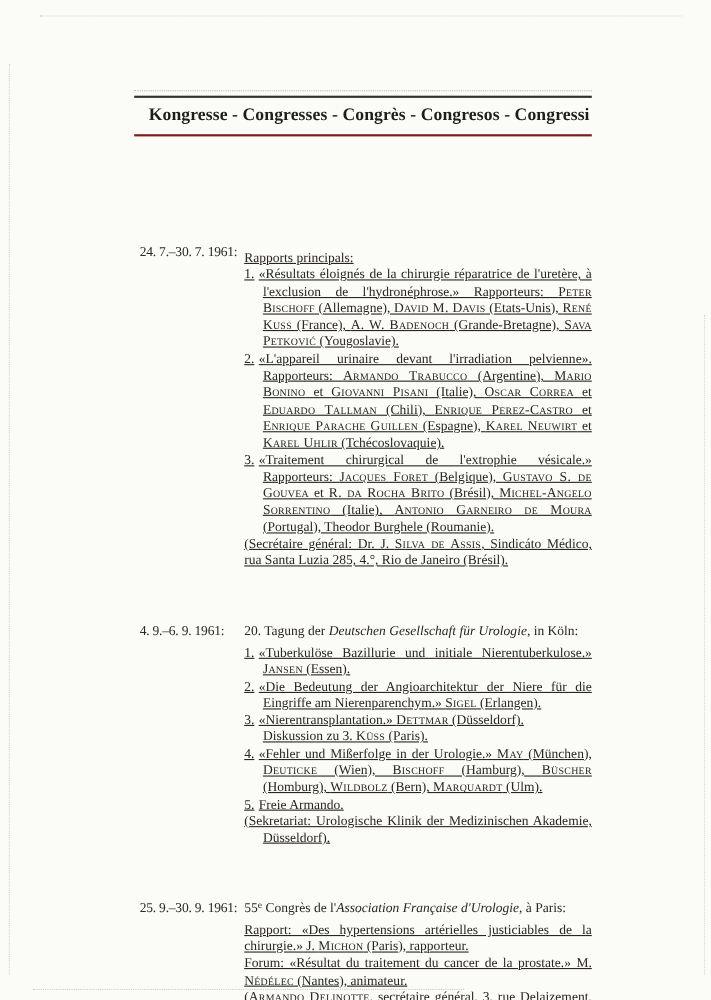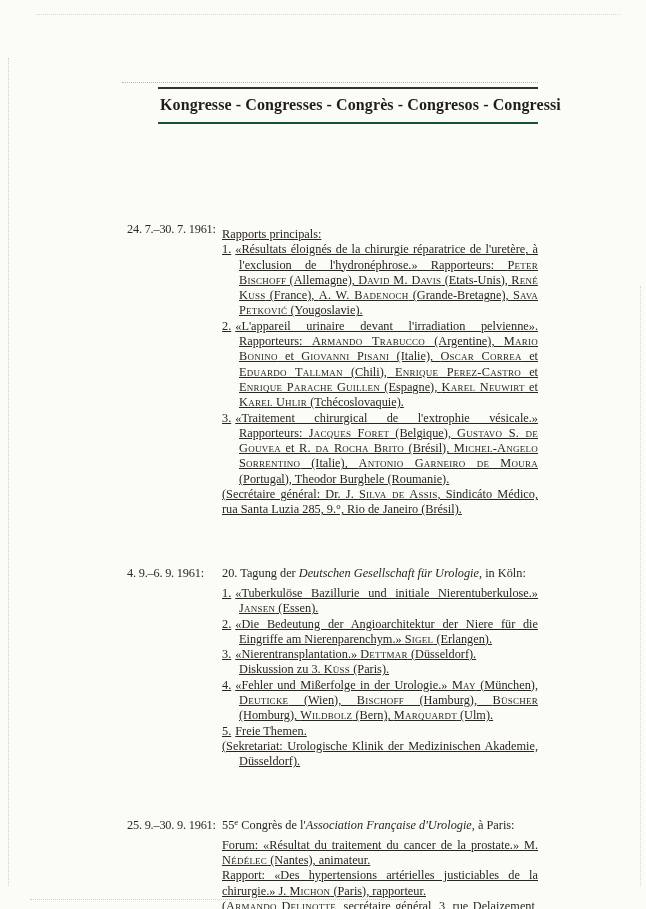--- a/index.html
+++ b/index.html
@@ -14,24 +14,23 @@
   .art-left{position:absolute;left:8px;top:58px;height:828px;border-left:1px dotted #ced4ca;}
   .art-right{position:absolute;left:640px;top:286px;height:600px;border-left:1px dotted #d5d9d1;}
   .art-bottom{position:absolute;left:30px;top:899px;width:392px;border-top:1px dotted #c9cfc5;}
 
   .content{position:absolute;left:122px;top:82px;width:416px;}
 
   .hdr-faint{border-top:1px dotted #b9b7b1;}
   .hdr{
     margin-top:4px;
     border-top:2px solid #34312d;
-    border-bottom:2px solid #14532d;
+    border-bottom:2px solid #7f1d1d;
     padding:6px 2px 7px 2px;
-    text-align:left;
-    margin-left:36px;
+    text-align:right;
   }
   .hdr h1{
     margin:0;font-size:16px;font-weight:bold;line-height:20px;
     letter-spacing:0.1px;white-space:nowrap;color:#211d19;
   }
 
   .entries{margin-top:98px;}
   .entry{display:grid;grid-template-columns:100px 1fr;margin-bottom:10px;margin-top:48px;}
   .date{
     font-size:12.3px;line-height:15.3px;letter-spacing:-0.2px;
@@ -64,46 +63,46 @@
   </div>
   <section class="entries" id="entries">
       <div class="entry">
         <div class="date">24. 7.–30. 7. 1961:</div>
         <div class="ebody">
           <div class="blocks">
             <p class="b-plain"><span>Rapports principals:</span></p>
             <p class="b-item"><span class="num">1.</span><span>«Résultats éloignés de la chirurgie réparatrice de l'uretère, à l'exclusion de l'hydronéphrose.» Rapporteurs: </span><span class="sc">Peter Bischoff</span><span> (Allemagne), </span><span class="sc">David M. Davis</span><span> (Etats-Unis), </span><span class="sc">René Kuss</span><span> (France), </span><span class="sc">A. W. Badenoch</span><span> (Grande-Bretagne), </span><span class="sc">Sava Petković</span><span> (Yougoslavie).</span></p>
             <p class="b-item"><span class="num">2.</span><span>«L'appareil urinaire devant l'irradiation pelvienne». Rapporteurs: </span><span class="sc">Armando Trabucco</span><span> (Argentine), </span><span class="sc">Mario Bonino</span><span> et </span><span class="sc">Giovanni Pisani</span><span> (Italie), </span><span class="sc">Oscar Correa</span><span> et </span><span class="sc">Eduardo Tallman</span><span> (Chili), </span><span class="sc">Enrique Perez-Castro</span><span> et </span><span class="sc">Enrique Parache Guillen</span><span> (Espagne), </span><span class="sc">Karel Neuwirt</span><span> et </span><span class="sc">Karel Uhlir</span><span> (Tchécoslovaquie).</span></p>
             <p class="b-item"><span class="num">3.</span><span>«Traitement chirurgical de l'extrophie vésicale.» Rapporteurs: </span><span class="sc">Jacques Foret</span><span> (Belgique), </span><span class="sc">Gustavo S. de Gouvea</span><span> et </span><span class="sc">R. da Rocha Brito</span><span> (Brésil), </span><span class="sc">Michel-Angelo Sorrentino</span><span> (Italie), </span><span class="sc">Antonio Garneiro de Moura</span><span> (Portugal), Theodor Burghele (Roumanie).</span></p>
-            <p class="b-note"><span>(Secrétaire général: Dr. J. </span><span class="sc">Silva de Assis</span><span>, Sindicáto Médico, rua Santa Luzia 285, 9.°, Rio de Janeiro (Brésil).</span></p>
+            <p class="b-note"><span>(Secrétaire général: Dr. J. </span><span class="sc">Silva de Assis</span><span>, Sindicáto Médico, rua Santa Luzia 285, 4.°, Rio de Janeiro (Brésil).</span></p>
           </div>
         </div>
       </div>
       <div class="entry">
         <div class="date">4. 9.–6. 9. 1961:</div>
         <div class="ebody">
           <p class="title"><span>20. Tagung der </span><span class="it">Deutschen Gesellschaft für Urologie</span><span>, in Köln:</span></p>
           <div class="blocks">
             <p class="b-item"><span class="num">1.</span><span>«Tuberkulöse Bazillurie und initiale Nierentuberkulose.» </span><span class="sc">Jansen</span><span> (Essen).</span></p>
             <p class="b-item"><span class="num">2.</span><span>«Die Bedeutung der Angioarchitektur der Niere für die Eingriffe am Nierenparenchym.» </span><span class="sc">Sigel</span><span> (Erlangen).</span></p>
             <p class="b-item"><span class="num">3.</span><span>«Nierentransplantation.» </span><span class="sc">Dettmar</span><span> (Düsseldorf).</span></p>
             <p class="b-cont"><span>Diskussion zu 3. </span><span class="sc">Küss</span><span> (Paris).</span></p>
             <p class="b-item"><span class="num">4.</span><span>«Fehler und Mißerfolge in der Urologie.» </span><span class="sc">May</span><span> (München), </span><span class="sc">Deuticke</span><span> (Wien), </span><span class="sc">Bischoff</span><span> (Hamburg), </span><span class="sc">Büscher</span><span> (Homburg), </span><span class="sc">Wildbolz</span><span> (Bern), </span><span class="sc">Marquardt</span><span> (Ulm).</span></p>
-            <p class="b-item"><span class="num">5.</span><span>Freie Themen.</span></p>
+            <p class="b-item"><span class="num">5.</span><span>Freie Armando.</span></p>
             <p class="b-hang"><span>(Sekretariat: Urologische Klinik der Medizinischen Akademie, Düsseldorf).</span></p>
           </div>
         </div>
       </div>
       <div class="entry">
         <div class="date">25. 9.–30. 9. 1961:</div>
         <div class="ebody">
           <p class="title"><span>55</span><sup>e</sup><span> Congrès de l'</span><span class="it">Association Française d'Urologie</span><span>, à Paris:</span></p>
           <div class="blocks">
+            <p class="b-plain"><span>Rapport: «Des hypertensions artérielles justiciables de la chirurgie.» J. </span><span class="sc">Michon</span><span> (Paris), rapporteur.</span></p>
             <p class="b-plain"><span>Forum: «Résultat du traitement du cancer de la prostate.» M. </span><span class="sc">Nédélec</span><span> (Nantes), animateur.</span></p>
-            <p class="b-plain"><span>Rapport: «Des hypertensions artérielles justiciables de la chirurgie.» J. </span><span class="sc">Michon</span><span> (Paris), rapporteur.</span></p>
             <p class="b-plain"><span>(</span><span class="sc">Armando Delinotte</span><span>, secrétaire général, 3, rue Delaizement, Paris 17</span><sup>e</sup><span>.)</span></p>
           </div>
         </div>
       </div>
       <div class="entry">
         <div class="date">En septembre 1961:</div>
         <div class="ebody">
           <p class="title"><span class="it">Réunion des urologues de Roumanie</span><span>, à Belgique:</span></p>
         </div>
       </div>

